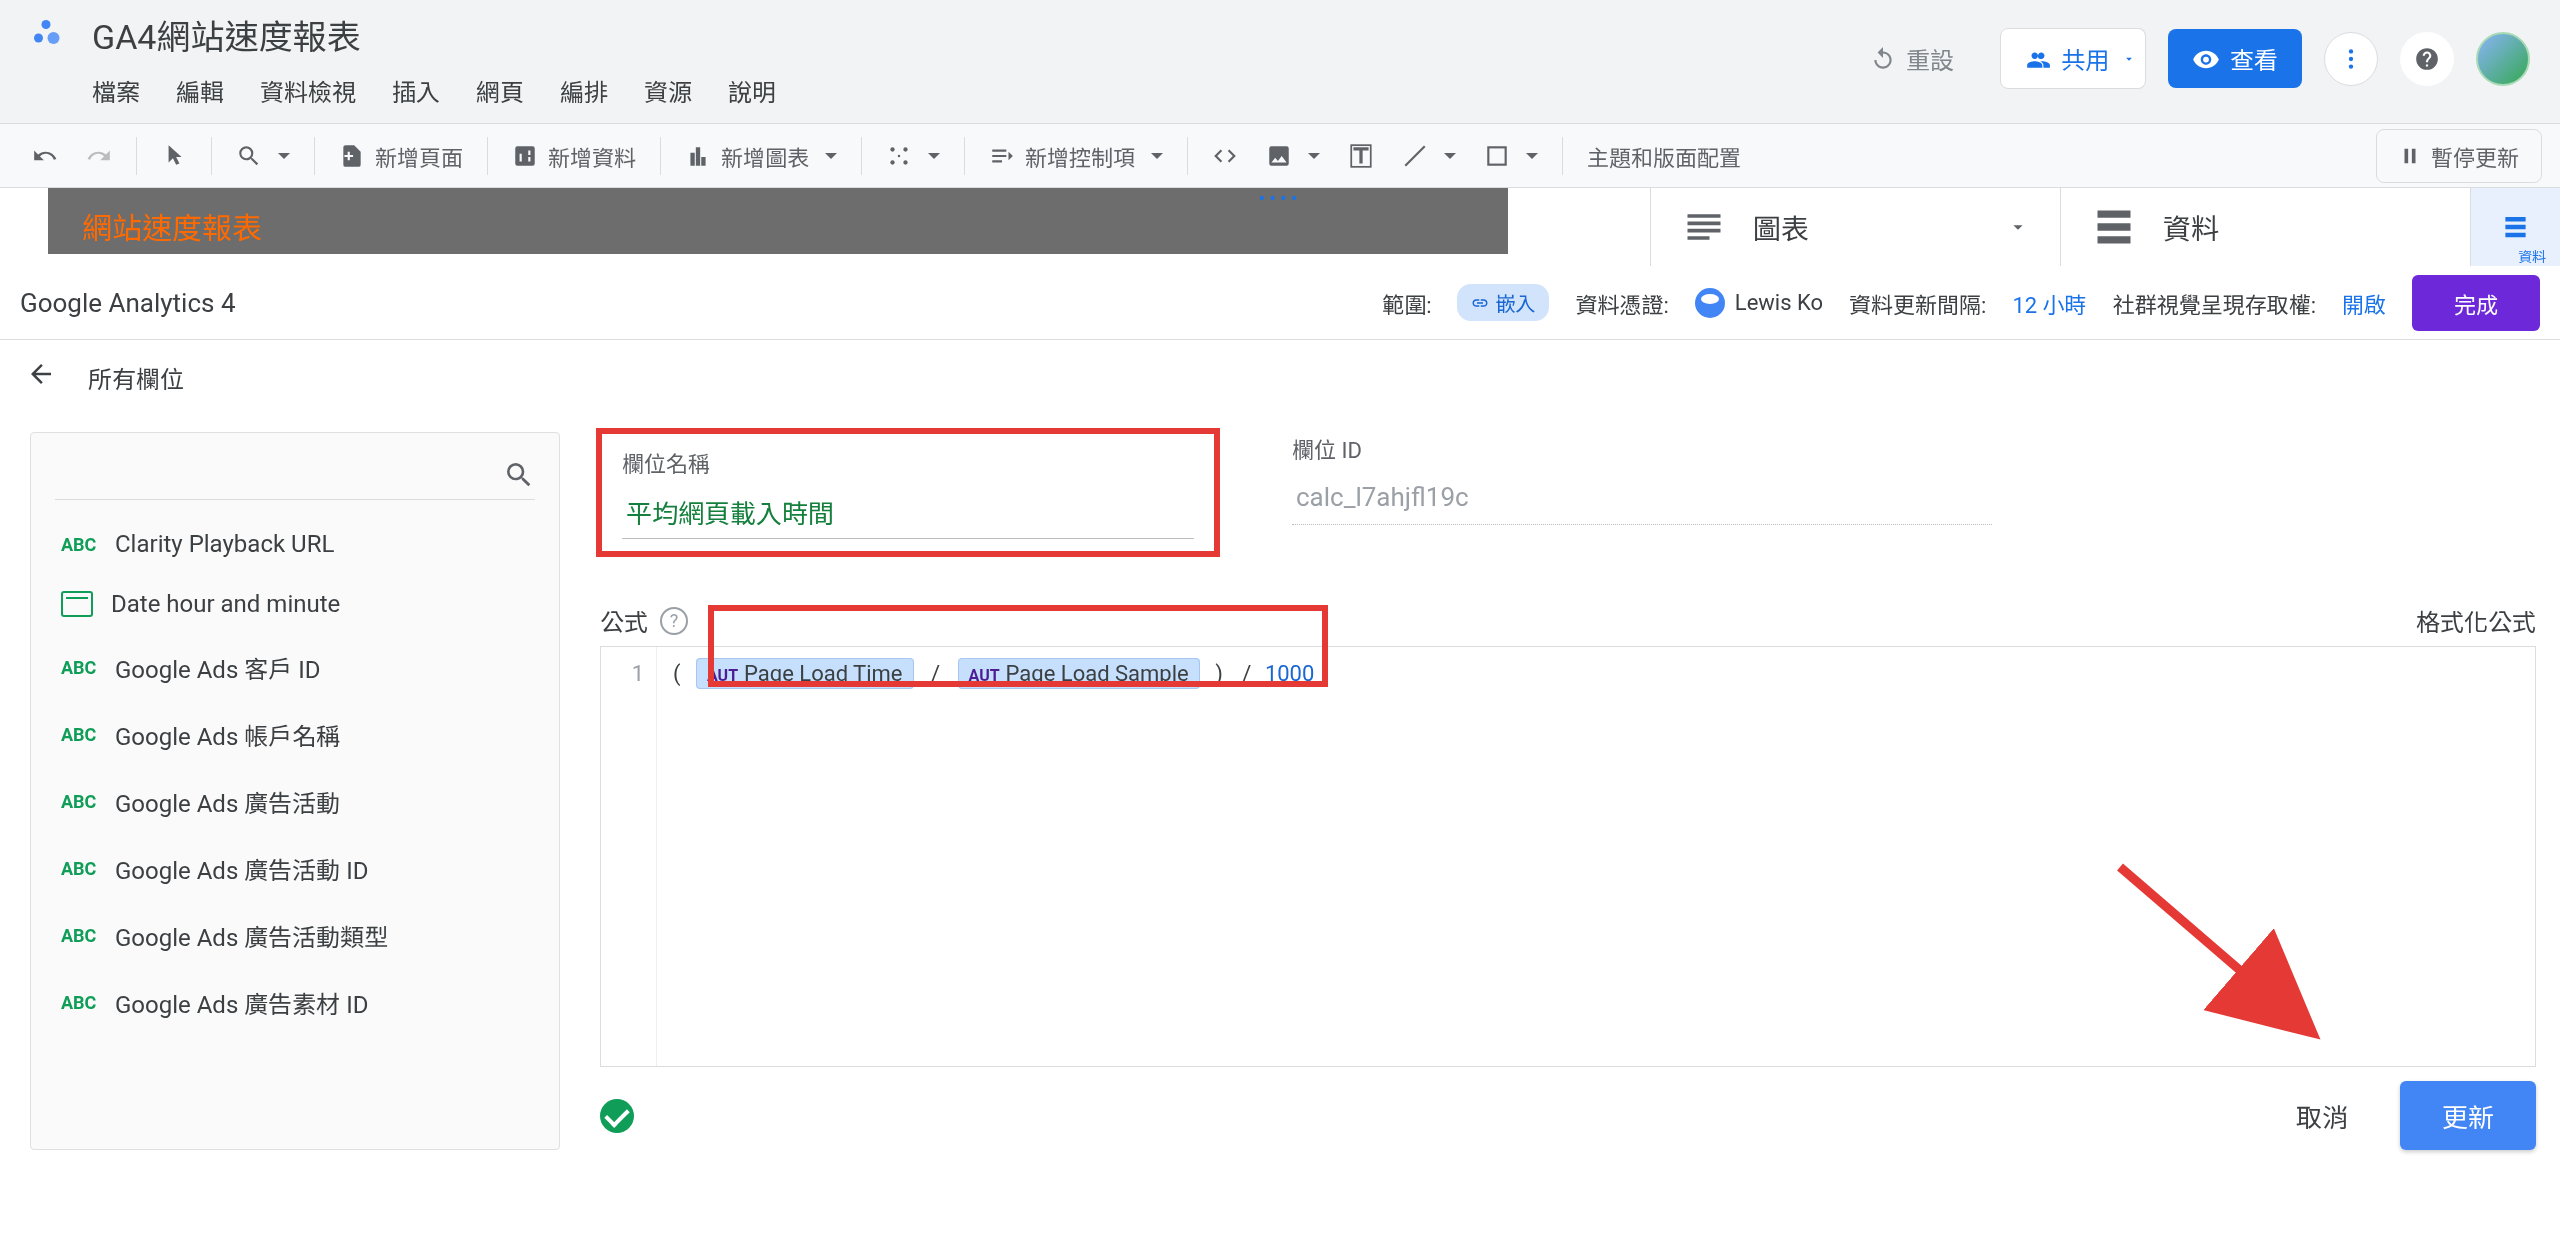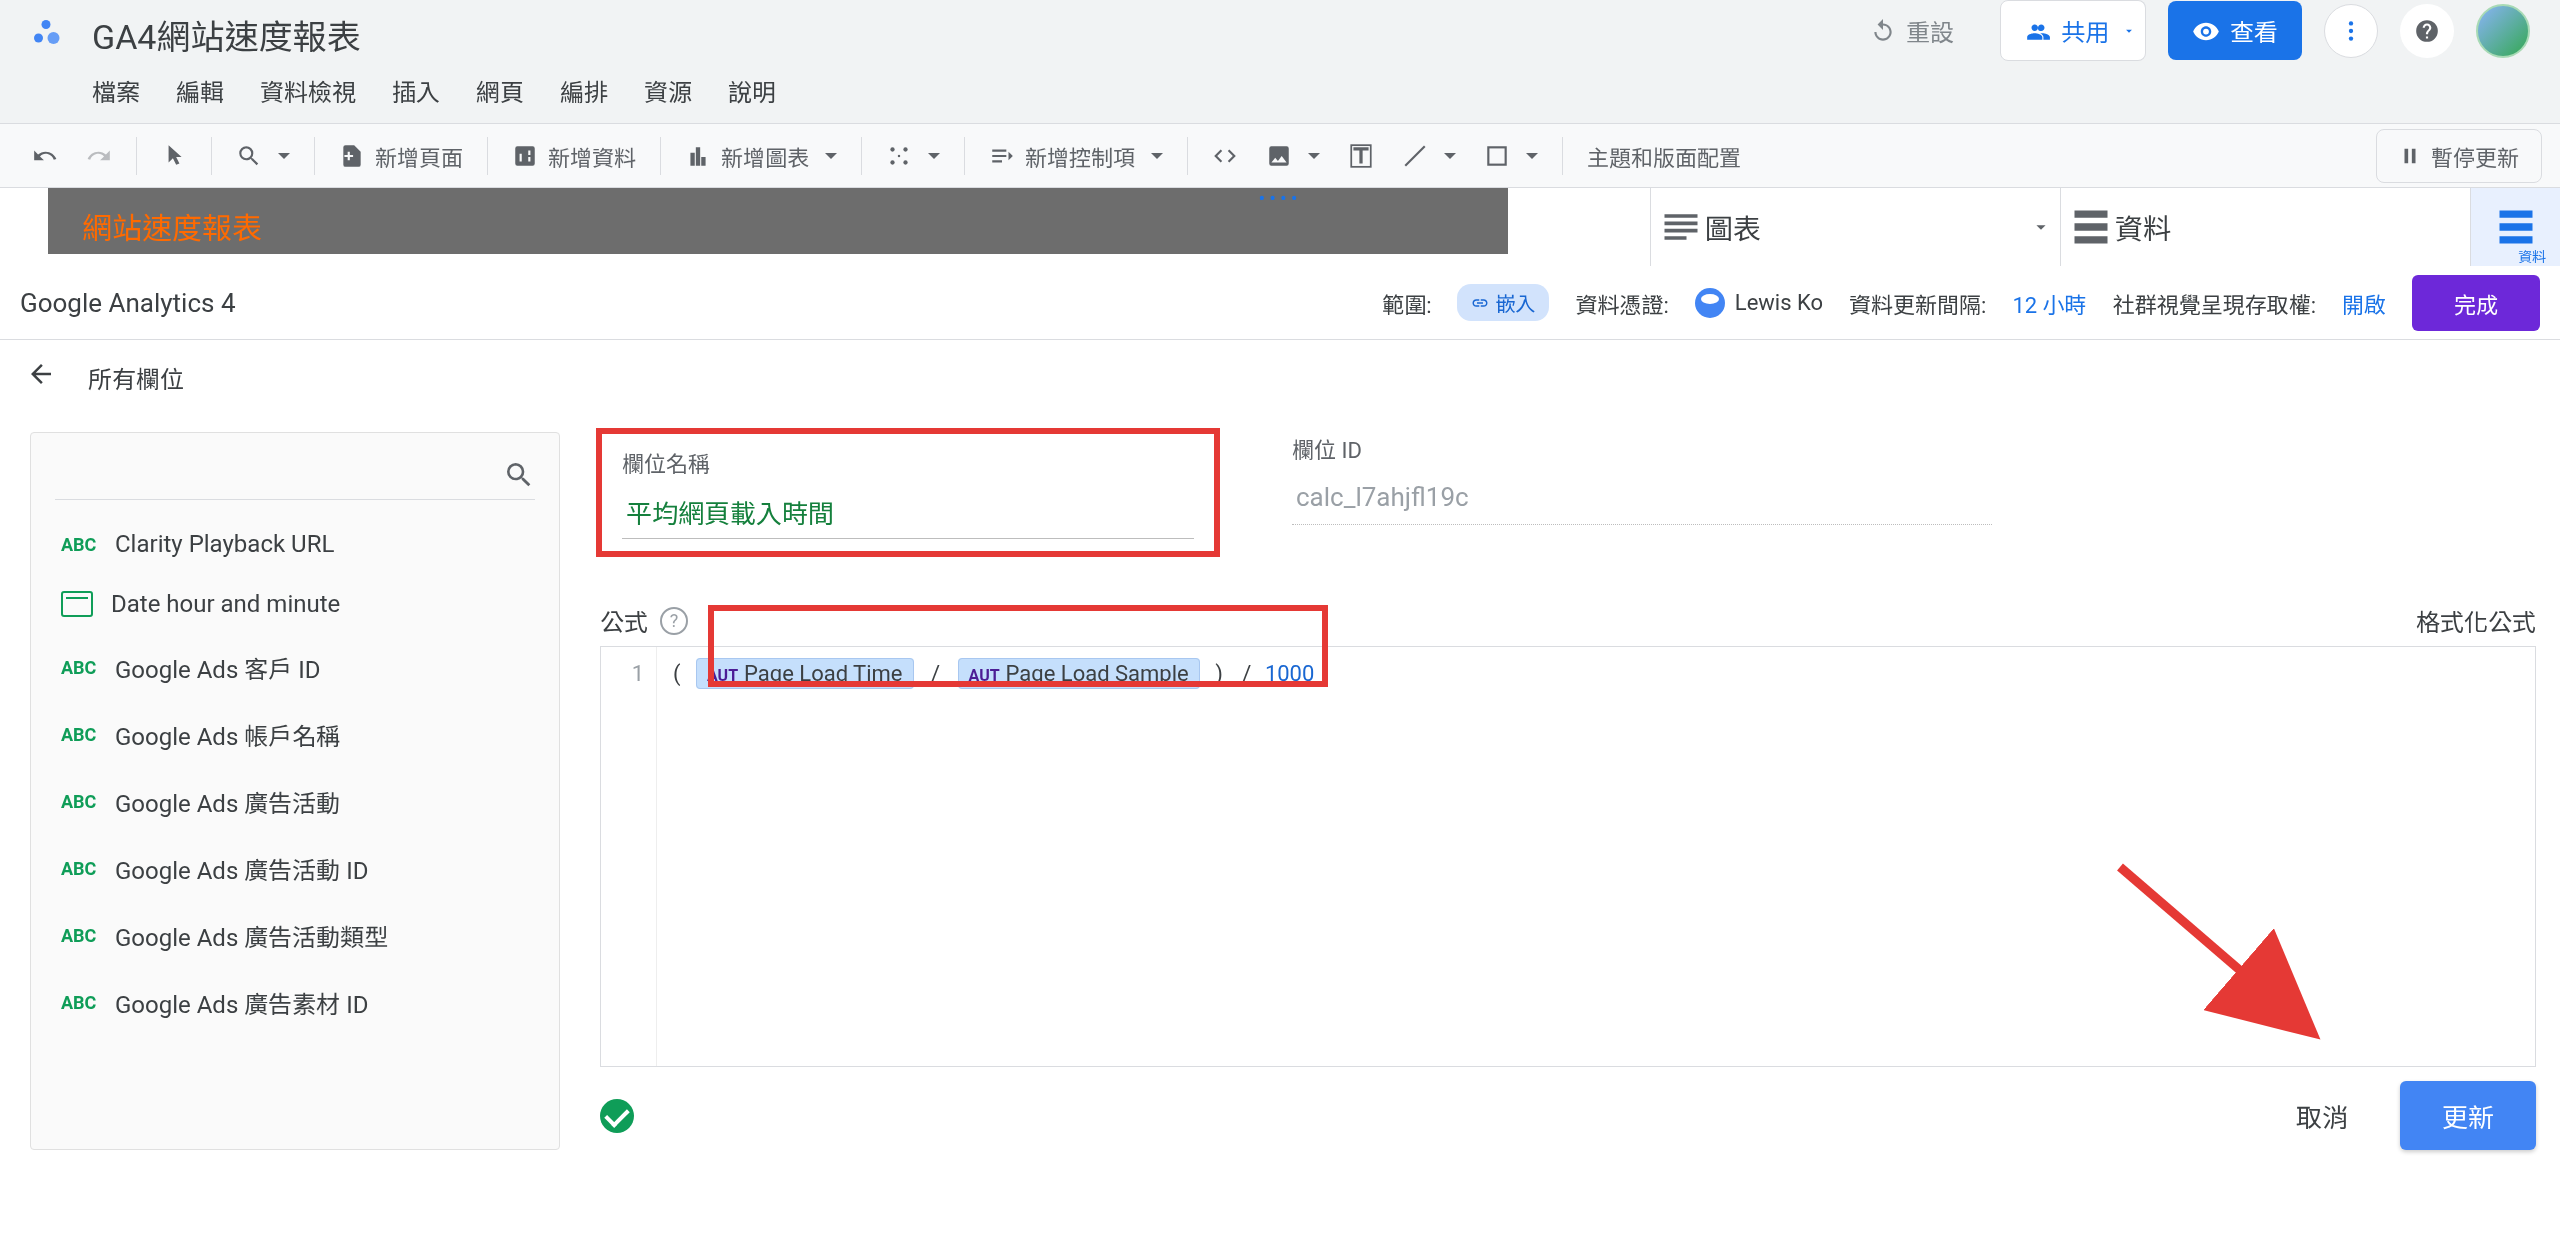--- a/index.html
+++ b/index.html
@@ -7,21 +7,21 @@
 
 
 .hdr { height:124px; background:#f1f3f4; display:flex; align-items:flex-start; border-bottom:1px solid #dadce0; }
 .hdr-left { display:flex; flex-direction:column; padding:10px 0 0 28px; }
 .hdr-title-row { display:flex; align-items:center; gap:28px; }
 .logo { width:36px; height:36px; }
 .logo svg { width:100%; height:100%; }
 .doc-title { font-size:34px; color:#3c4043; font-weight:400; }
 .menu-row { display:flex; gap:36px; padding-left:64px; margin-top:14px; }
 .menu-item { font-size:24px; color:#3c4043; cursor:pointer; }
-.hdr-right { margin-left:auto; display:flex; align-items:center; gap:22px; padding-right:30px; }
+.hdr-right { margin-left:auto; display:flex; align-items:center; gap:22px; padding-right:30px; padding-top:28px; }
 .btn { display:flex; align-items:center; gap:10px; padding:12px 24px; border-radius:8px; font-size:24px; cursor:pointer; }
 .btn.reset { color:#80868b; }
 .btn.reset svg{ width:26px; height:26px; fill:#80868b; }
 .btn.share { border:1px solid #dadce0; background:#fff; color:#1a73e8; }
 .btn.share svg{ width:26px; height:26px; fill:#1a73e8; }
 .share-arrow{ width:34px; border:1px solid #dadce0; border-left:none; background:#fff; display:flex; align-items:center; justify-content:center; align-self:stretch; border-radius:0 8px 8px 0; margin-left:-22px; }
 .btn.view { background:#1a73e8; color:#fff; }
 .btn.view svg{ width:28px; height:28px; fill:#fff; }
 .icon-circle{ width:54px; height:54px; border:1px solid #dadce0; border-radius:50%; display:flex; align-items:center; justify-content:center; background:#fff; }
 .icon-circle svg{ width:26px; height:26px; fill:#5f6368; }
@@ -33,21 +33,21 @@
 .tb-btn svg{ width:26px; height:26px; fill:#5f6368; }
 .tb-sep{ width:1px; height:38px; background:#dadce0; margin:0 10px; }
 .tb-dd::after{ content:""; margin-left:6px; border:6px solid transparent; border-top-color:#5f6368; transform:translateY(3px); }
 .tb-right{ margin-left:auto; display:flex; align-items:center; gap:16px; }
 .pause-btn{ border:1px solid #dadce0; border-radius:8px; padding:10px 22px; display:flex; align-items:center; gap:10px; }
 
 
 .strip{ height:78px; background:#fff; display:flex; position:relative; }
 .report-preview{ margin:0 0 0 48px; height:66px; width:1460px; background:#6d6d6d; padding:16px 34px; color:#ff6a00; font-size:30px; overflow:hidden; }
 .panel-tab{ position:absolute; right:0; top:0; display:flex; height:78px; }
-.pt-group{ display:flex; align-items:center; width:410px; border-left:1px solid #dadce0; padding:0 8px; gap:2px; background:#fff;text-align:center; }
+.pt-group{ display:flex; align-items:center; width:410px; border-left:1px solid #dadce0; padding:0 31px; gap:27px; background:#fff;text-align:center; }
 .pt-group.active{ background:#e8f0fe; }
 .pt-icon{ width:44px; height:44px; fill:#5f6368; }
 .pt-label{ font-size:28px; color:#3c4043; }
 .pt-small{ width:90px; justify-content:center; }
 .pt-caption{ position:absolute; right:14px; bottom:0; font-size:14px; color:#1a73e8; }
 
 .drag-handle{ position:absolute; left:50%; top:-2px; transform:translateX(-50%); color:#1a73e8; letter-spacing:4px; font-size:20px; }
 
 
 .subhdr{ height:74px; border-bottom:1px solid #dadce0; display:flex; align-items:center; padding:0 20px; font-size:26px; color:#3c4043; background:#fff; position:relative; }

